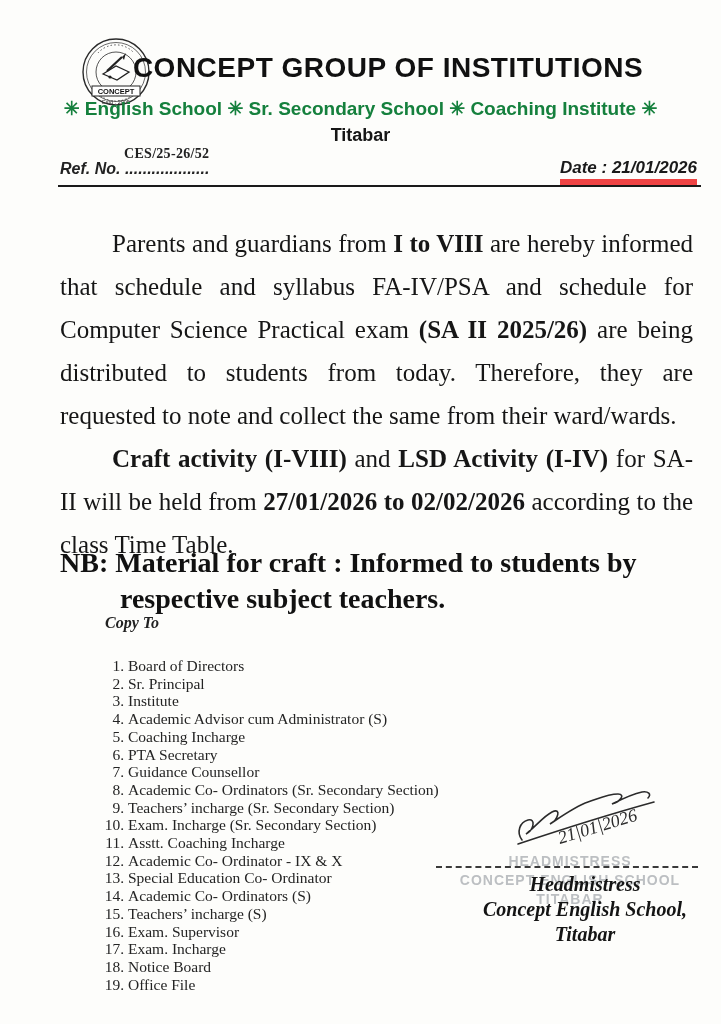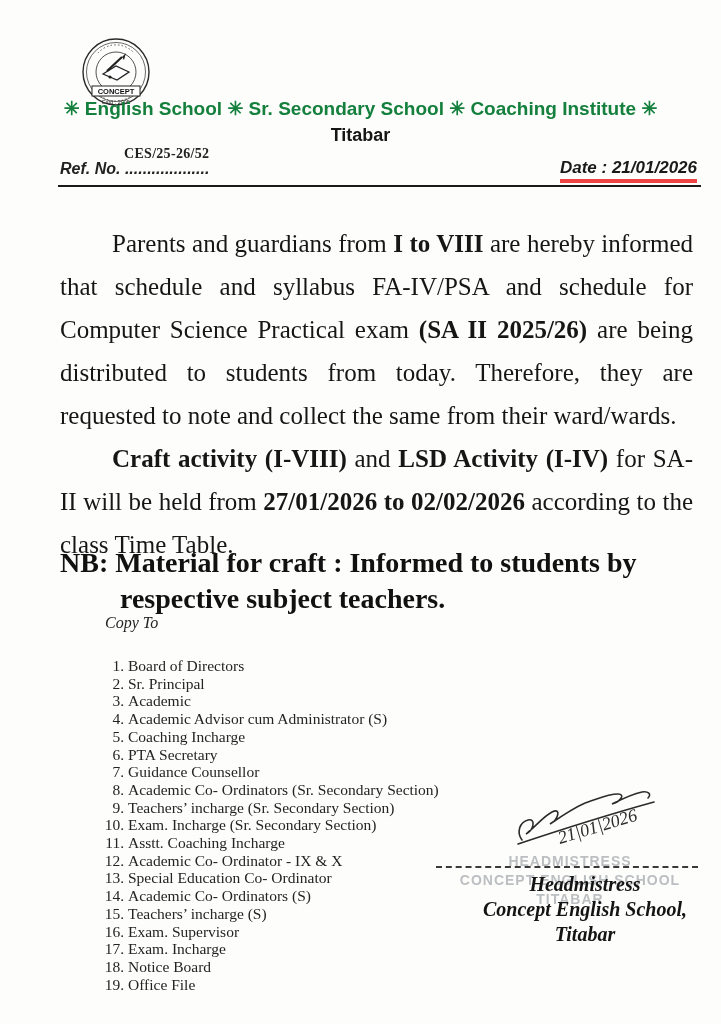--- a/index.html
+++ b/index.html
@@ -42,21 +42,21 @@
   .ref-value{
     position:absolute;left:64px;top:-14px;
     font-family:"Liberation Serif", serif;
     font-style:normal;font-weight:bold;font-size:14px;color:#222;
     white-space:nowrap;letter-spacing:.3px;
   }
   .meta-right{
     position:absolute;right:24px;top:158px;
     font-family:"Liberation Sans", sans-serif;
     font-style:italic;font-weight:bold;font-size:17px;color:#1a1a1a;
-    border-bottom:4px solid #ef4444;padding-bottom:1px;
+    border-bottom:8px solid #ef4444;padding-bottom:1px;
   }
   .rule{
     position:absolute;left:58px;right:20px;top:185px;
     border-top:2.5px solid #1a1a1a;
   }
   
   .notice-title-wrap{position:absolute;left:0;right:0;top:189px;text-align:center;}
   .notice-title{
     display:inline-block;
     font-family:"Liberation Sans", sans-serif;
@@ -71,21 +71,21 @@
   }
   .body-text p{margin:0;text-indent:52px;}
   .nb{
     position:absolute;left:60px;right:28px;top:545px;
     font-weight:bold;font-size:28px;line-height:36px;color:#111;
     padding-left:60px;text-indent:-60px;
   }
   
   .copy-to-label{
     position:absolute;left:105px;top:614px;
-    font-weight:normal;font-style:italic;font-size:16px;color:#222;
+    font-weight:bold;font-style:italic;font-size:16px;color:#222;
   }
   .copy-to-list{
     position:absolute;left:80px;top:645px;margin:12px;
     font-size:15.5px;line-height:17.7px;color:#242424;
     padding-left:36px;
   }
   
   .signature-svg{position:absolute;left:492px;top:782px;width:200px;height:86px;}
   .stamp{
     position:absolute;left:430px;top:852px;width:280px;
@@ -125,20 +125,21 @@
       <path d="M52,21 L56,17 L54,24 Z" fill="#222"></path>
       <circle cx="40" cy="41" r="1.6" fill="#222"></circle>
     </g>
     <g>
       <rect x="22" y="50" width="48" height="10" fill="#fff" stroke="#222" stroke-width="1"></rect>
       <text x="46" y="58" text-anchor="middle" font-family="Liberation Sans, sans-serif" font-size="7.5" font-weight="bold" fill="#111">CONCEPT</text>
       <text x="46" y="68" text-anchor="middle" font-family="Liberation Sans, sans-serif" font-size="5.5" fill="#333">Estd : 2005</text>
     </g>
   </svg>
 
+  <div class="org-name">CONCEPT GROUP OF INSTITUTIONS</div>
   <div class="divisions">✳ English School ✳ Sr. Secondary School ✳ Coaching Institute ✳</div>
   <div class="location">Titabar</div>
 
   <div class="meta-left">
     <span>Ref. No.</span>
     <span>...................</span>
     <span class="ref-value">CES/25-26/52</span>
   </div>
   <div class="meta-right">Date : 21/01/2026</div>
   <div class="rule"></div>
@@ -148,21 +149,21 @@
       <p><span>Parents and guardians from </span><b>I to VIII</b><span> are hereby informed that schedule and syllabus FA-IV/PSA and schedule  for Computer Science Practical exam </span><b>(SA II 2025/26)</b><span> are being distributed to students from today. Therefore, they are requested to note and collect the same from their ward/wards.</span></p>
       <p><b>Craft activity (I-VIII)</b><span> and </span><b>LSD Activity (I-IV)</b><span> for SA-II will be held from </span><b>27/01/2026 to 02/02/2026</b><span> according to the class Time Table.</span></p>
     </div>
 
   <div class="nb">NB: Material for craft : Informed to students by respective subject teachers.</div>
 
   <div class="copy-to-label">Copy To</div>
   <ol class="copy-to-list">
       <li>Board of Directors</li>
       <li>Sr. Principal</li>
-      <li>Academic</li>
+      <li>Institute</li>
       <li>Academic Advisor cum Administrator (S)</li>
       <li>Coaching Incharge</li>
       <li>PTA Secretary</li>
       <li>Guidance Counsellor</li>
       <li>Academic Co- Ordinators (Sr. Secondary Section)</li>
       <li>Teachers’ incharge (Sr. Secondary Section)</li>
       <li>Exam. Incharge (Sr. Secondary Section)</li>
       <li>Asstt. Coaching Incharge</li>
       <li>Academic Co- Ordinator - IX &amp; X</li>
       <li>Special Education Co- Ordinator</li>

